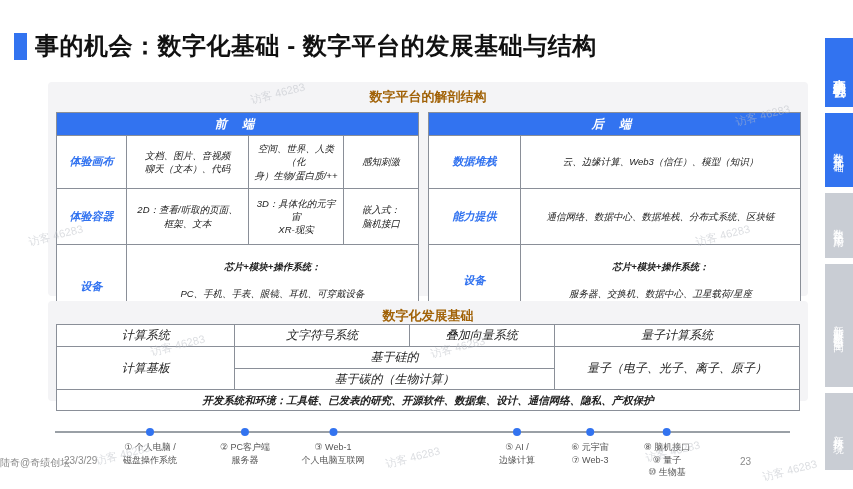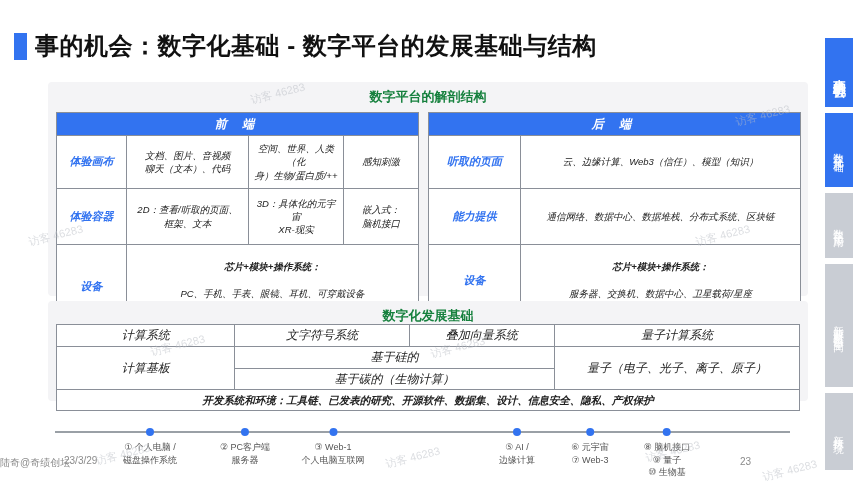--- a/index.html
+++ b/index.html
@@ -27,21 +27,21 @@
     width:28px;cursor:pointer;
   }
   .side-item.active{background:var(--accent);}
   .side-item.first{font-size:13px;font-weight:bold;}
   .h1x{height:69px}.h2x{height:74px}.h3x{height:65px}.h4x{height:123px}.h5x{height:77px}
 
   
   .panel{position:absolute;background:var(--panel);border-radius:4px;}
   .panel-anatomy{left:48px;top:82px;width:760px;height:214px;}
   .panel-foundation{left:48px;top:301px;width:760px;height:100px;}
-  .panel-title{font-size:13px;font-weight:bold;text-align:center;padding-top:6px;color:#15803d;}
+  .panel-title{font-size:13px;font-weight:bold;text-align:center;padding-top:6px;color:#a16207;}
 
   table{border-collapse:collapse;position:absolute;table-layout:fixed;}
   td,th{border:1px solid var(--border);background:#fff;text-align:center;vertical-align:middle;
         font-size:9.5px;color:#222;line-height:1.4;padding:2px 3px;white-space:pre-line;font-style:italic;}
   th.blue-head{background:var(--accent);color:#fff;font-size:12px;font-weight:bold;letter-spacing:6px;height:23px;}
   td.lbl{color:var(--accent);font-weight:bold;font-size:11px;}
   .cell-title{font-weight:bold;}
 
   .tbl-front{left:8px;top:30px;width:362px;}
   .tbl-back{left:380px;top:30px;width:372px;}
@@ -130,21 +130,21 @@
   <table class="tbl-back">
     <colgroup>
         <col style="width:92px">
         <col style="width:280px">
       </colgroup>
     <tbody>
         <tr>
           <th class="blue-head" colspan="2">后 端</th>
         </tr>
     <tr class="r1">
-      <td class="lbl">听取的页面</td>
+      <td class="lbl">数据堆栈</td>
       <td>云、边缘计算、Web3（信任）、模型（知识）</td>
     </tr>
     <tr class="r2">
       <td class="lbl">能力提供</td>
       <td>通信网络、数据中心、数据堆栈、分布式系统、区块链</td>
     </tr>
     <tr class="r3">
       <td class="lbl">设备</td>
       <td>
         <div class="cell-title">芯片+模块+操作系统：</div>
@@ -173,21 +173,21 @@
     </tr>
     <tr class="fr2">
       <td rowspan="2">计算基板</td>
       <td colspan="2">基于硅的</td>
       <td rowspan="2">量子（电子、光子、离子、原子）</td>
     </tr>
     <tr class="fr3">
       <td colspan="2">基于碳的（生物计算）</td>
     </tr>
     <tr class="fr4">
-      <td colspan="4" class="bold">开发系统和环境：工具链、已发表的研究、开源软件、数据集、设计、信息安全、隐私、产权保护</td>
+      <td colspan="4" class="bold">开发系统和环境：工具链、已发表的研究、开源软件、数据集、设计、通信网络、隐私、产权保护</td>
     </tr>
   </tbody>
     </table>
 </section>
 
 <div class="timeline">
   <div class="tl-line"></div>
   <div class="tl-item" style="left:150px">
     <span class="dot"></span>
     <div class="tl-label">① 个人电脑 /

